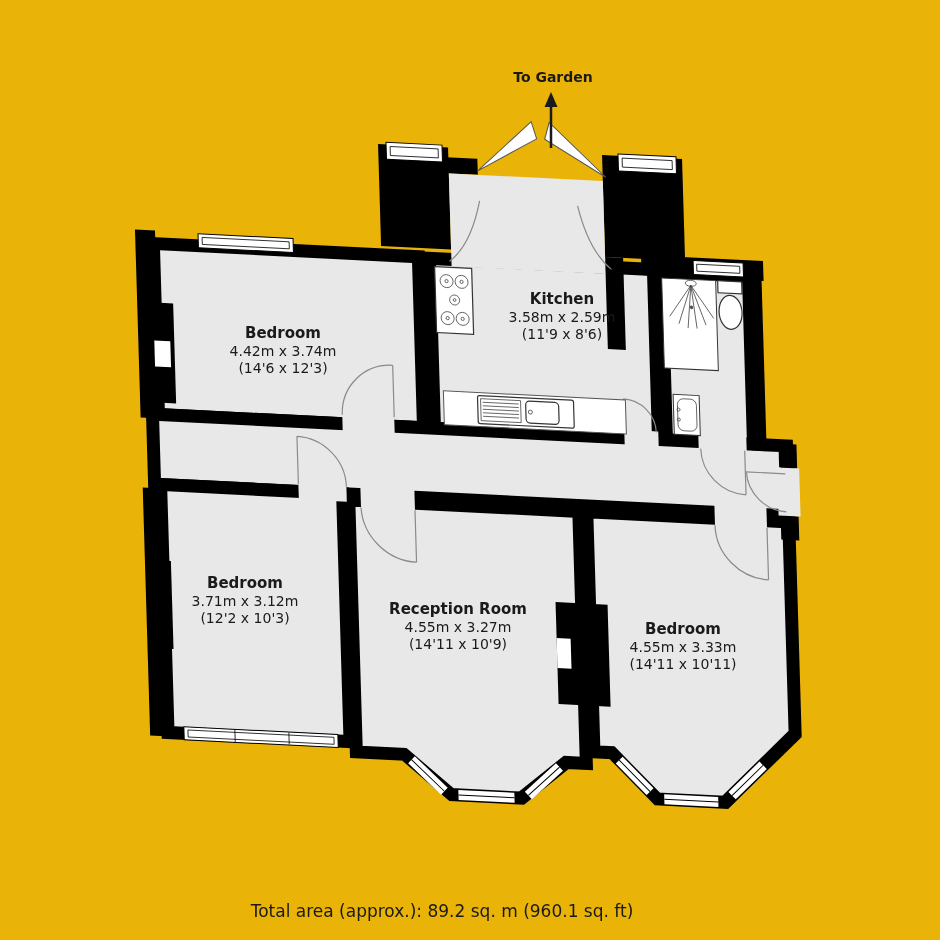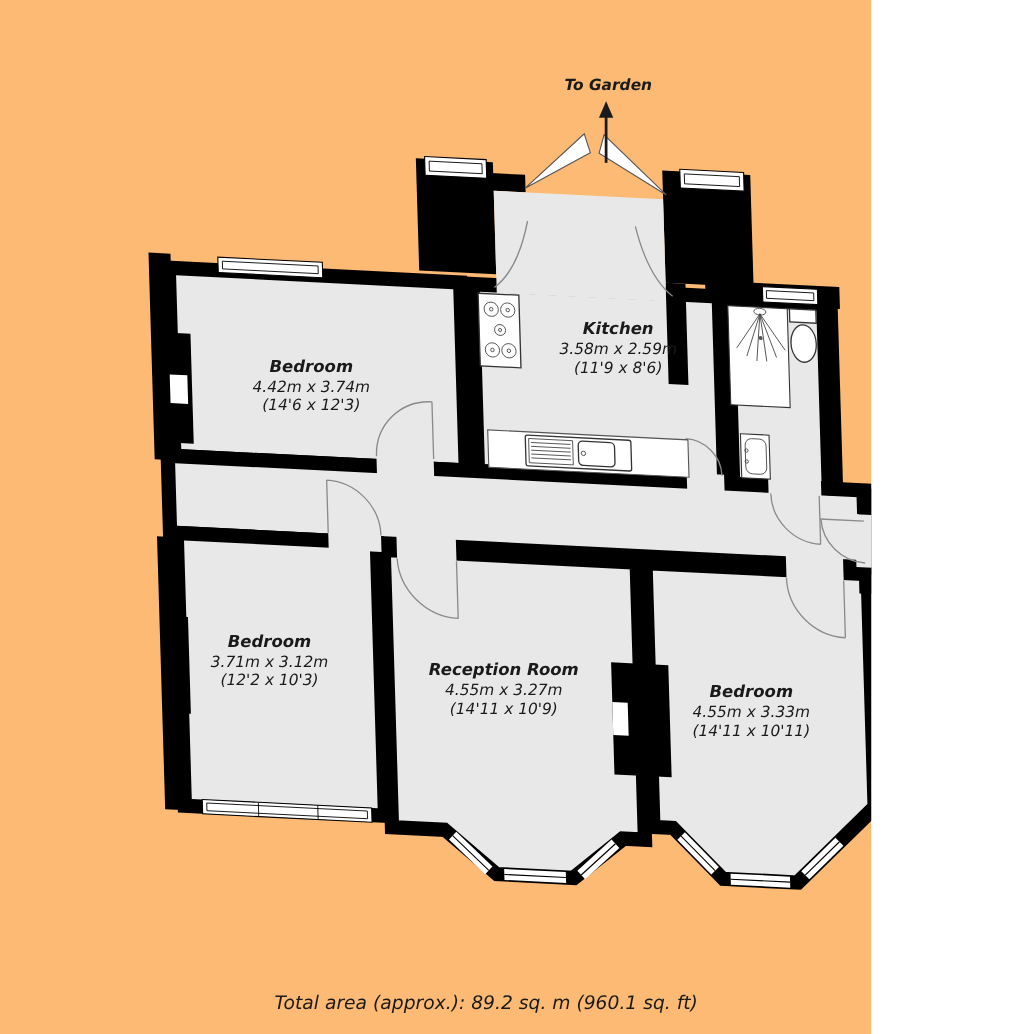--- a/index.html
+++ b/index.html
@@ -1,17 +1,17 @@
 <!DOCTYPE html>
 <html><head>
 <meta charset="utf-8">
 <style>
   html,body{margin:0;padding:0;background:#ffffff;}
-  .page{position:relative;width:792px;height:940px;background:#fdba74;overflow:hidden;
-        font-family:"DejaVu Sans","Liberation Sans",sans-serif;font-style:italic;}
+  .page{position:relative;width:940px;height:940px;background:#eab308;overflow:hidden;
+        font-family:"DejaVu Sans","Liberation Sans",sans-serif;}
   svg{position:absolute;left:0;top:0;}
   text{fill:#1a1a1a;}
   .room-name{font-size:15px;font-weight:700;}
   .room-dim{font-size:14px;}
   .garden-label{font-size:14px;font-weight:700;}
   .total-label{font-size:17px;}
   .wall-stroke{fill:#e8e8e8;stroke:#000;stroke-width:13;stroke-linejoin:miter;}
   .blk{fill:#000;}
   .gap{fill:#e8e8e8;}
   .rec{fill:#fff;}

